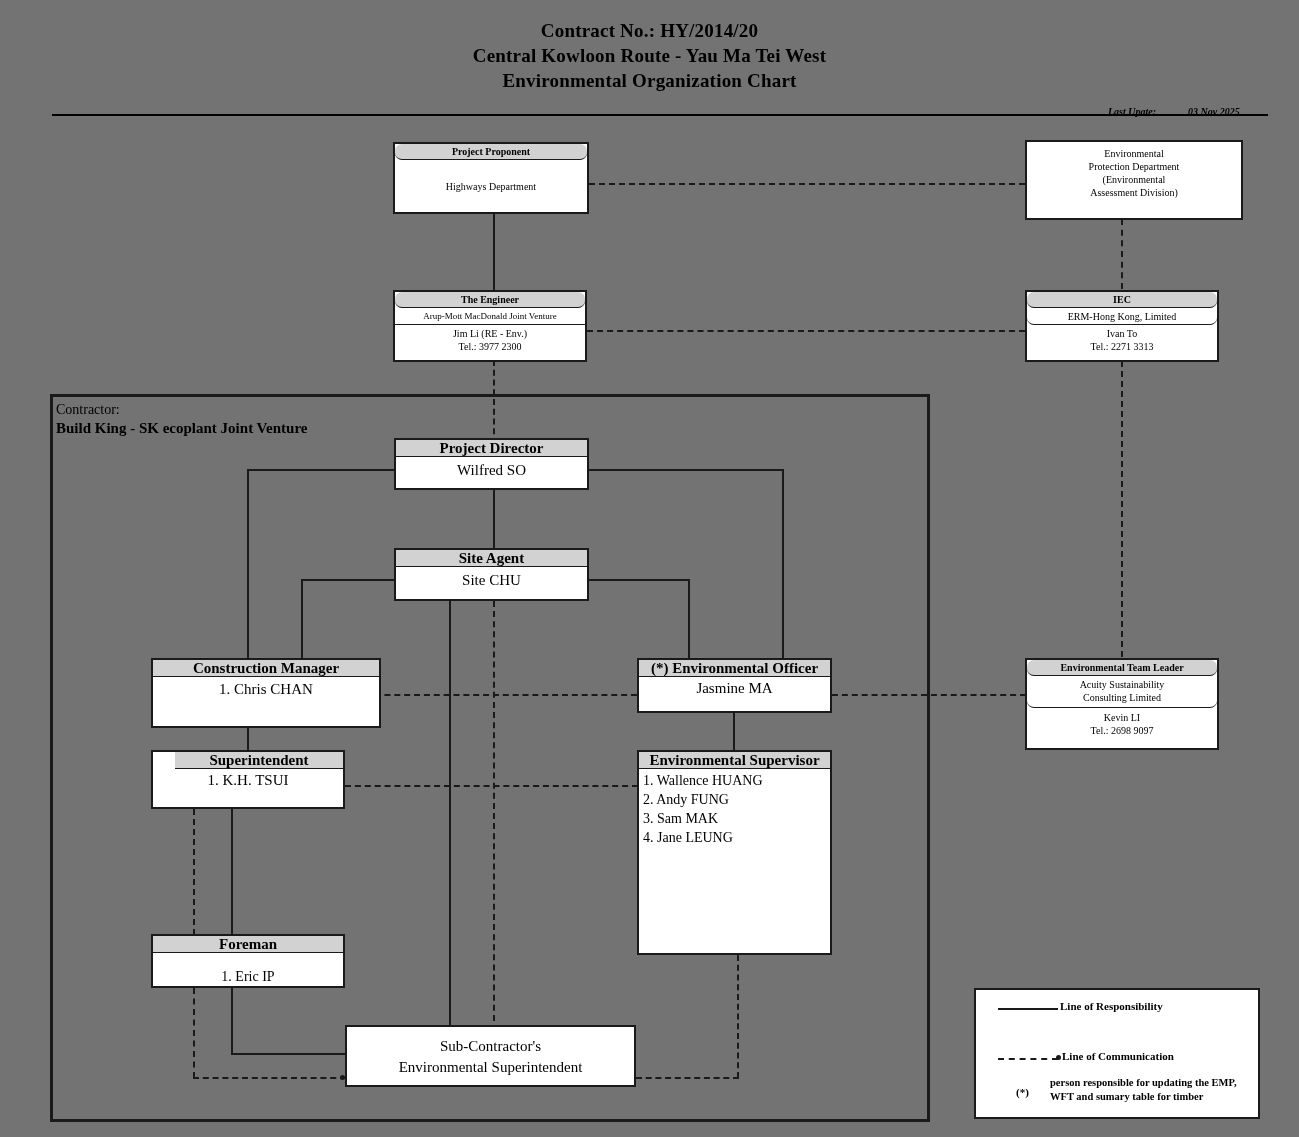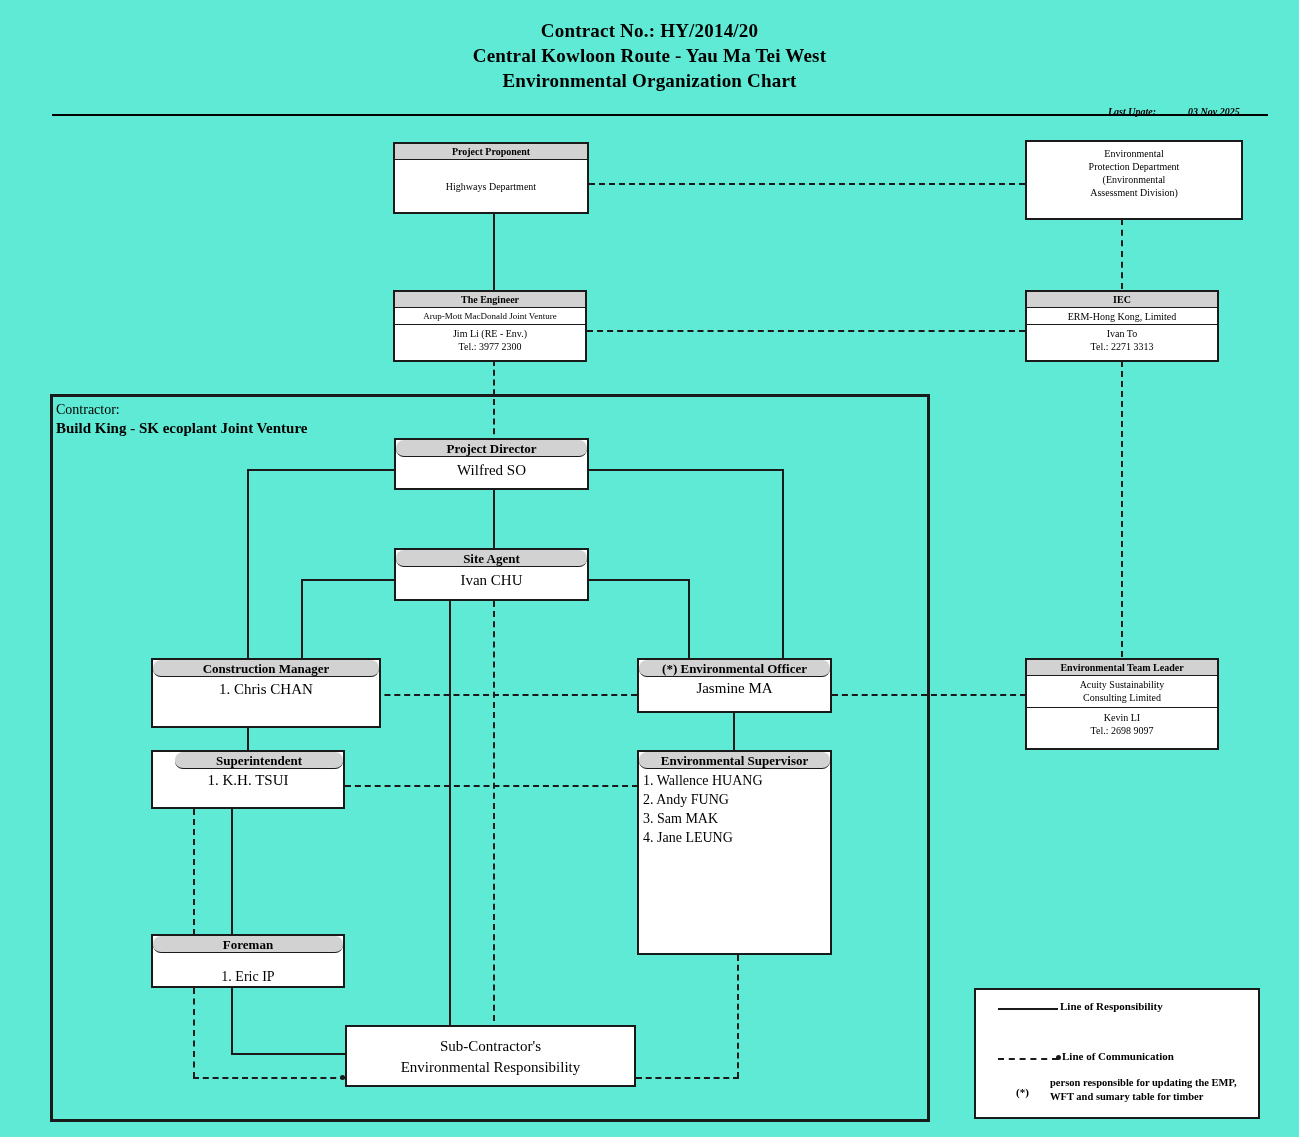--- a/index.html
+++ b/index.html
@@ -6,21 +6,21 @@
   body{
     font-family:"Liberation Serif","DejaVu Serif",serif;
     color:#000;
     -webkit-font-smoothing:none;
   }
   #page{
     position:relative;
     width:1299px;
     height:1137px;
     overflow:hidden;
-    background:#5eead4;
+    background:#737373;
   }
 
   
   .title-block{
     position:absolute;
     left:0; top:18px;
     width:1299px;
     text-align:center;
   }
   .title-line{
@@ -63,22 +63,22 @@
     box-sizing:border-box;
     overflow:hidden;
   }
   .body{
     text-align:center;
     box-sizing:border-box;
     overflow:hidden;
   }
   .body.left{ text-align:left; padding-left:4px; }
   .sep{ border-bottom:1px solid #1a1a1a; }
-  .sm{ font-size:10px; line-height:13px; }
-  .md{ font-size:13px; line-height:15px;border-radius:8px; }
+  .sm{ font-size:10px; line-height:13px;border-radius:7px; }
+  .md{ font-size:15px; line-height:15px; }
   .lg{ font-size:15px; line-height:21px; }
   .lg2{ font-size:14px; line-height:19px; }
 
   
   #contractor-frame{
     position:absolute;
     left:50px; top:394px;
     width:880px; height:728px;
     border:3px solid #1a1a1a;
     box-sizing:border-box;
@@ -260,21 +260,21 @@
     </div>
   </div>
 
   <div class="box" id="box-director" style="left:394px; top:438px; width:195px; height:52px;">
     <div class="hdr md" style="height:17px; line-height:17px;">Project Director</div>
     <div class="body lg" style="height:33px; line-height:26px;">Wilfred SO</div>
   </div>
 
   <div class="box" id="box-siteagent" style="left:394px; top:548px; width:195px; height:53px;">
     <div class="hdr md" style="height:17px; line-height:17px;">Site Agent</div>
-    <div class="body lg" style="height:34px; line-height:26px;">Ivan CHU</div>
+    <div class="body lg" style="height:34px; line-height:26px;">Site CHU</div>
   </div>
 
   <div class="box" id="box-cm" style="left:151px; top:658px; width:230px; height:70px;">
     <div class="hdr md" style="height:17px; line-height:17px;">Construction Manager</div>
     <div class="body lg" style="height:51px; padding-top:2px;">
       <div>1. Chris CHAN</div>
     </div>
   </div>
 
   <div class="box" id="box-eo" style="left:637px; top:658px; width:195px; height:55px;">
@@ -315,21 +315,21 @@
     <div class="hdr md" style="height:17px; line-height:17px;">Foreman</div>
     <div class="body lg2" style="height:35px; padding-top:14px;">
       <div>1. Eric IP</div>
       <div>2. LI Ka Ho</div>
     </div>
   </div>
 
   <div class="box" id="box-subcon" style="left:345px; top:1025px; width:291px; height:62px;">
     <div class="body lg" style="height:58px; padding-top:9px;">
       <div>Sub-Contractor's</div>
-      <div>Environmental Responsibility</div>
+      <div>Environmental Superintendent</div>
     </div>
   </div>
 
   <div id="legend">
     <div class="lg-solid"></div>
     <div class="lg-text1">Line of Responsibility</div>
 
     <div class="lg-dashed"></div>
     <div class="lg-dot"></div>
     <div class="lg-text2">Line of Communication</div>

